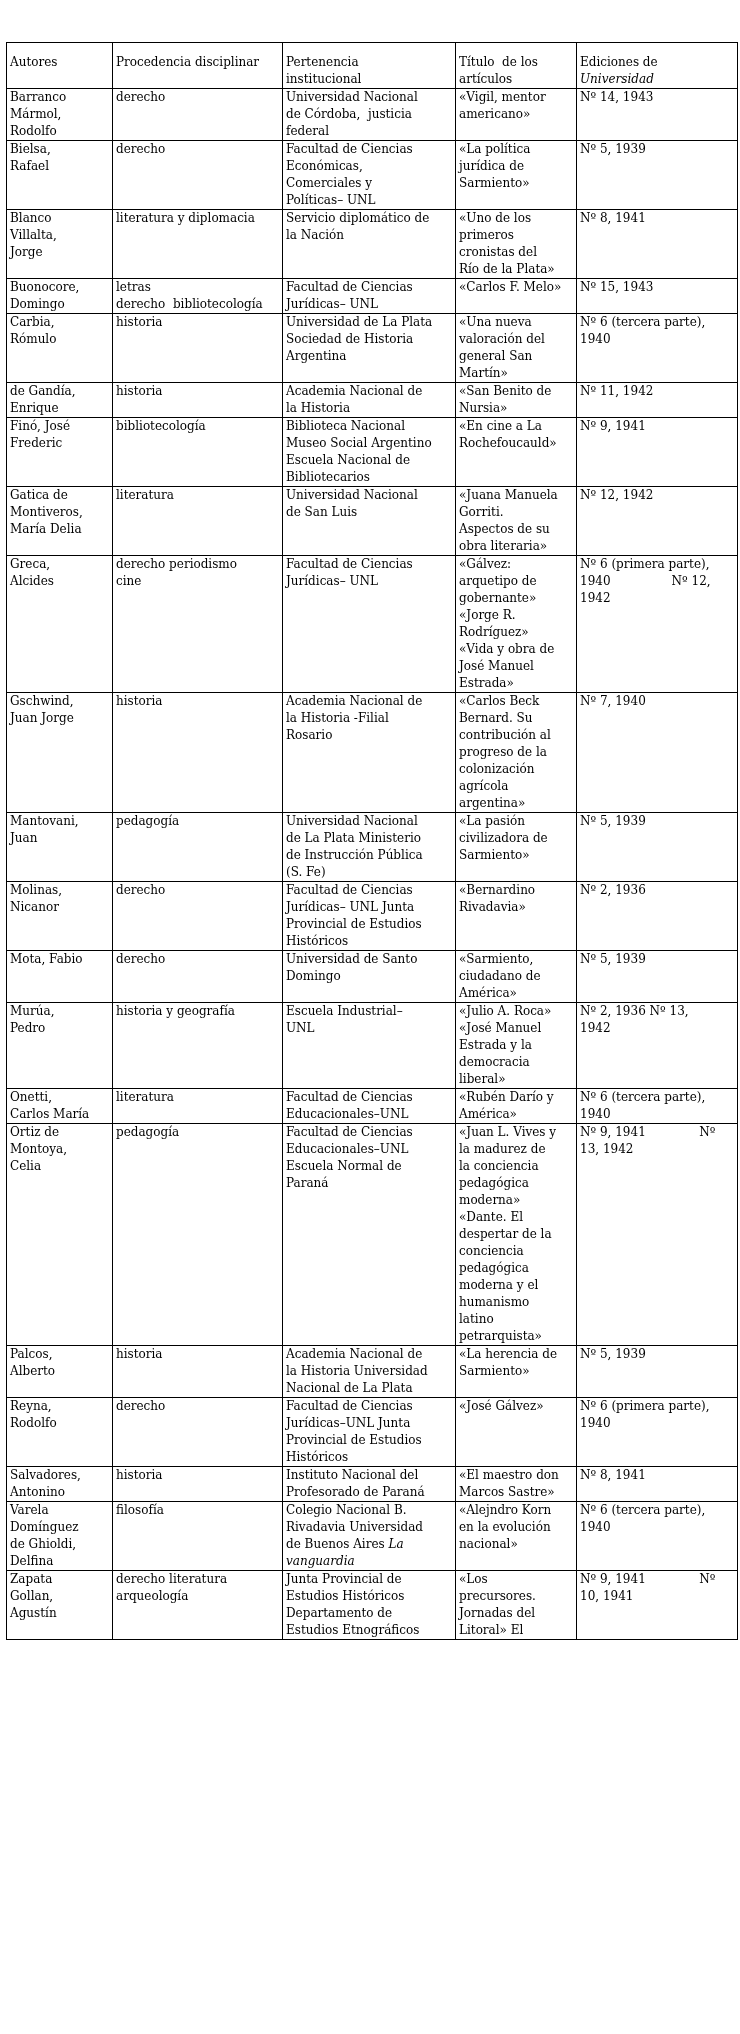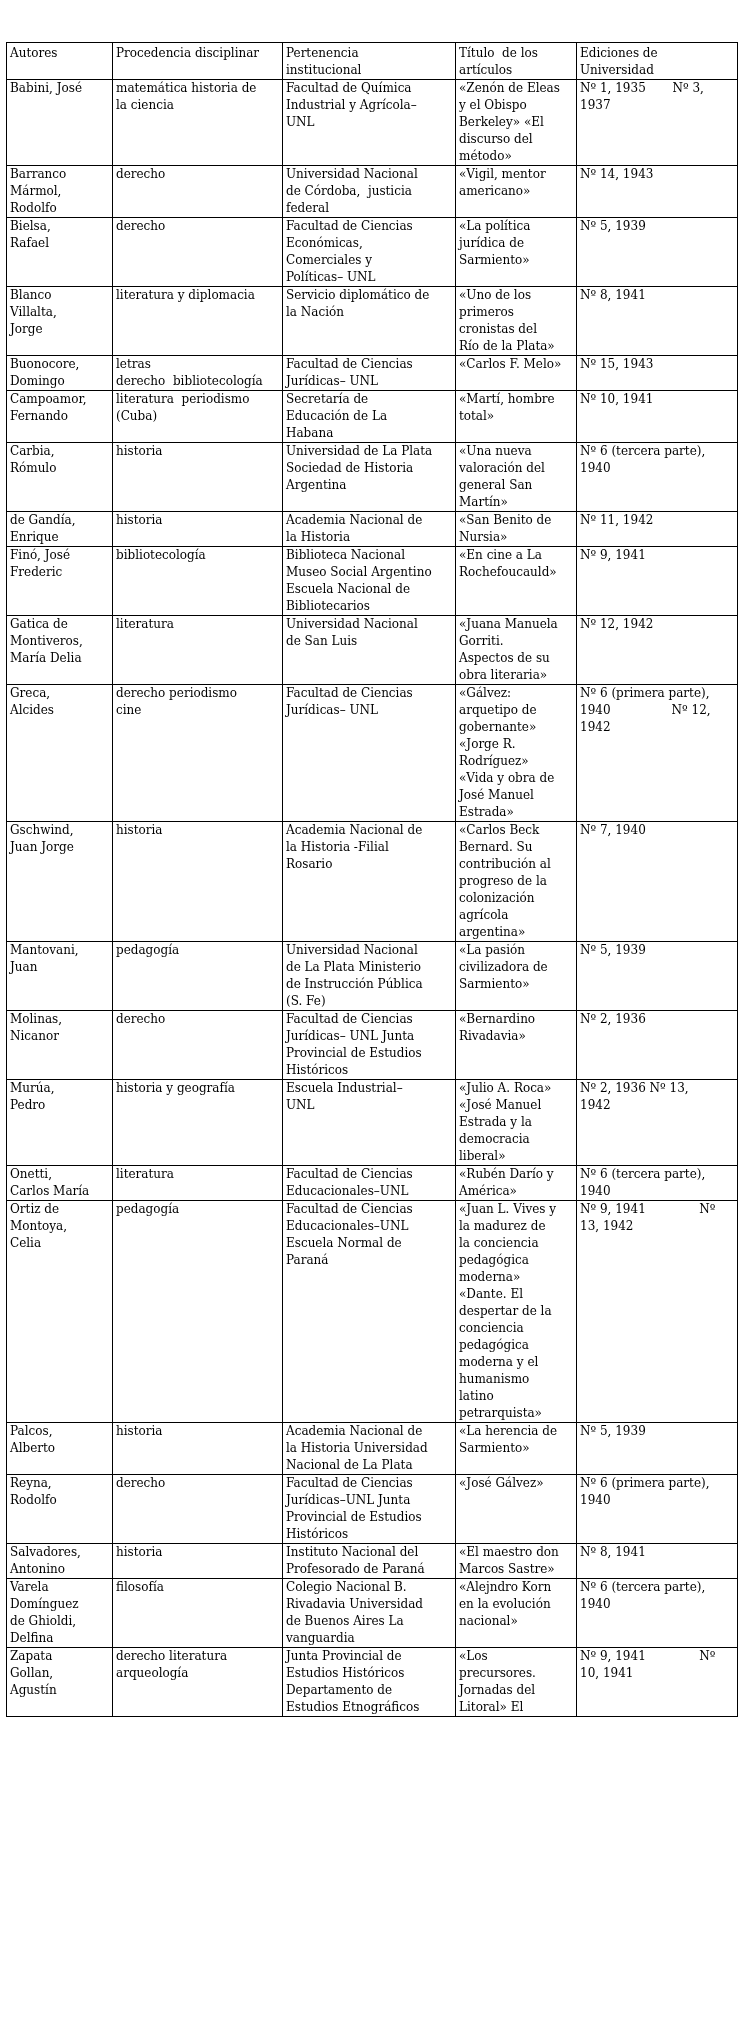--- a/index.html
+++ b/index.html
@@ -29,23 +29,24 @@
     text-align: left;
     font-weight: normal;
     font-size: 12px;
     line-height: 17px;
     padding: 0 3px;
     white-space: pre-wrap;
     word-wrap: break-word;
     overflow: hidden;
   }
   table.doc-table th {
-    padding-top: 2px;
+    padding-top: 11px;
   }
   .it {
+    font-style: italic;
   }
 </style>
 </head>
 <body>
 
 <div class="page">
   <table class="doc-table">
     <colgroup>
         <col style="width: 106px;">
         <col style="width: 170px;">
@@ -60,35 +61,20 @@
           <th>Pertenencia
 institucional</th>
           <th>Título  de los
 artículos</th>
           <th><span>Ediciones de
 </span><span class="it">Universidad</span></th>
         </tr>
     </thead>
     <tbody>
         <tr>
-          <td>Babini, José</td>
-          <td>matemática historia de
-la ciencia</td>
-          <td>Facultad de Química
-Industrial y Agrícola–
-UNL</td>
-          <td>«Zenón de Eleas
-y el Obispo
-Berkeley» «El
-discurso del
-método»</td>
-          <td>Nº 1, 1935       Nº 3,
-1937</td>
-        </tr>
-        <tr>
           <td>Barranco
 Mármol,
 Rodolfo</td>
           <td>derecho</td>
           <td>Universidad Nacional
 de Córdoba,  justicia
 federal</td>
           <td>«Vigil, mentor
 americano»</td>
           <td>Nº 14, 1943</td>
@@ -121,32 +107,20 @@
         </tr>
         <tr>
           <td>Buonocore,
 Domingo</td>
           <td>letras
 derecho  bibliotecología</td>
           <td>Facultad de Ciencias
 Jurídicas– UNL</td>
           <td>«Carlos F. Melo»</td>
           <td>Nº 15, 1943</td>
-        </tr>
-        <tr>
-          <td>Campoamor,
-Fernando</td>
-          <td>literatura  periodismo
-(Cuba)</td>
-          <td>Secretaría de
-Educación de La
-Habana</td>
-          <td>«Martí, hombre
-total»</td>
-          <td>Nº 10, 1941</td>
         </tr>
         <tr>
           <td>Carbia,
 Rómulo</td>
           <td>historia</td>
           <td>Universidad de La Plata
 Sociedad de Historia
 Argentina</td>
           <td>«Una nueva
 valoración del
@@ -242,20 +216,30 @@
           <td>Molinas,
 Nicanor</td>
           <td>derecho</td>
           <td>Facultad de Ciencias
 Jurídicas– UNL Junta
 Provincial de Estudios
 Históricos</td>
           <td>«Bernardino
 Rivadavia»</td>
           <td>Nº 2, 1936</td>
+        </tr>
+        <tr>
+          <td>Mota, Fabio</td>
+          <td>derecho</td>
+          <td>Universidad de Santo
+Domingo</td>
+          <td>«Sarmiento,
+ciudadano de
+América»</td>
+          <td>Nº 5, 1939</td>
         </tr>
         <tr>
           <td>Murúa,
 Pedro</td>
           <td>historia y geografía</td>
           <td>Escuela Industrial–
 UNL</td>
           <td>«Julio A. Roca»
 «José Manuel
 Estrada y la

